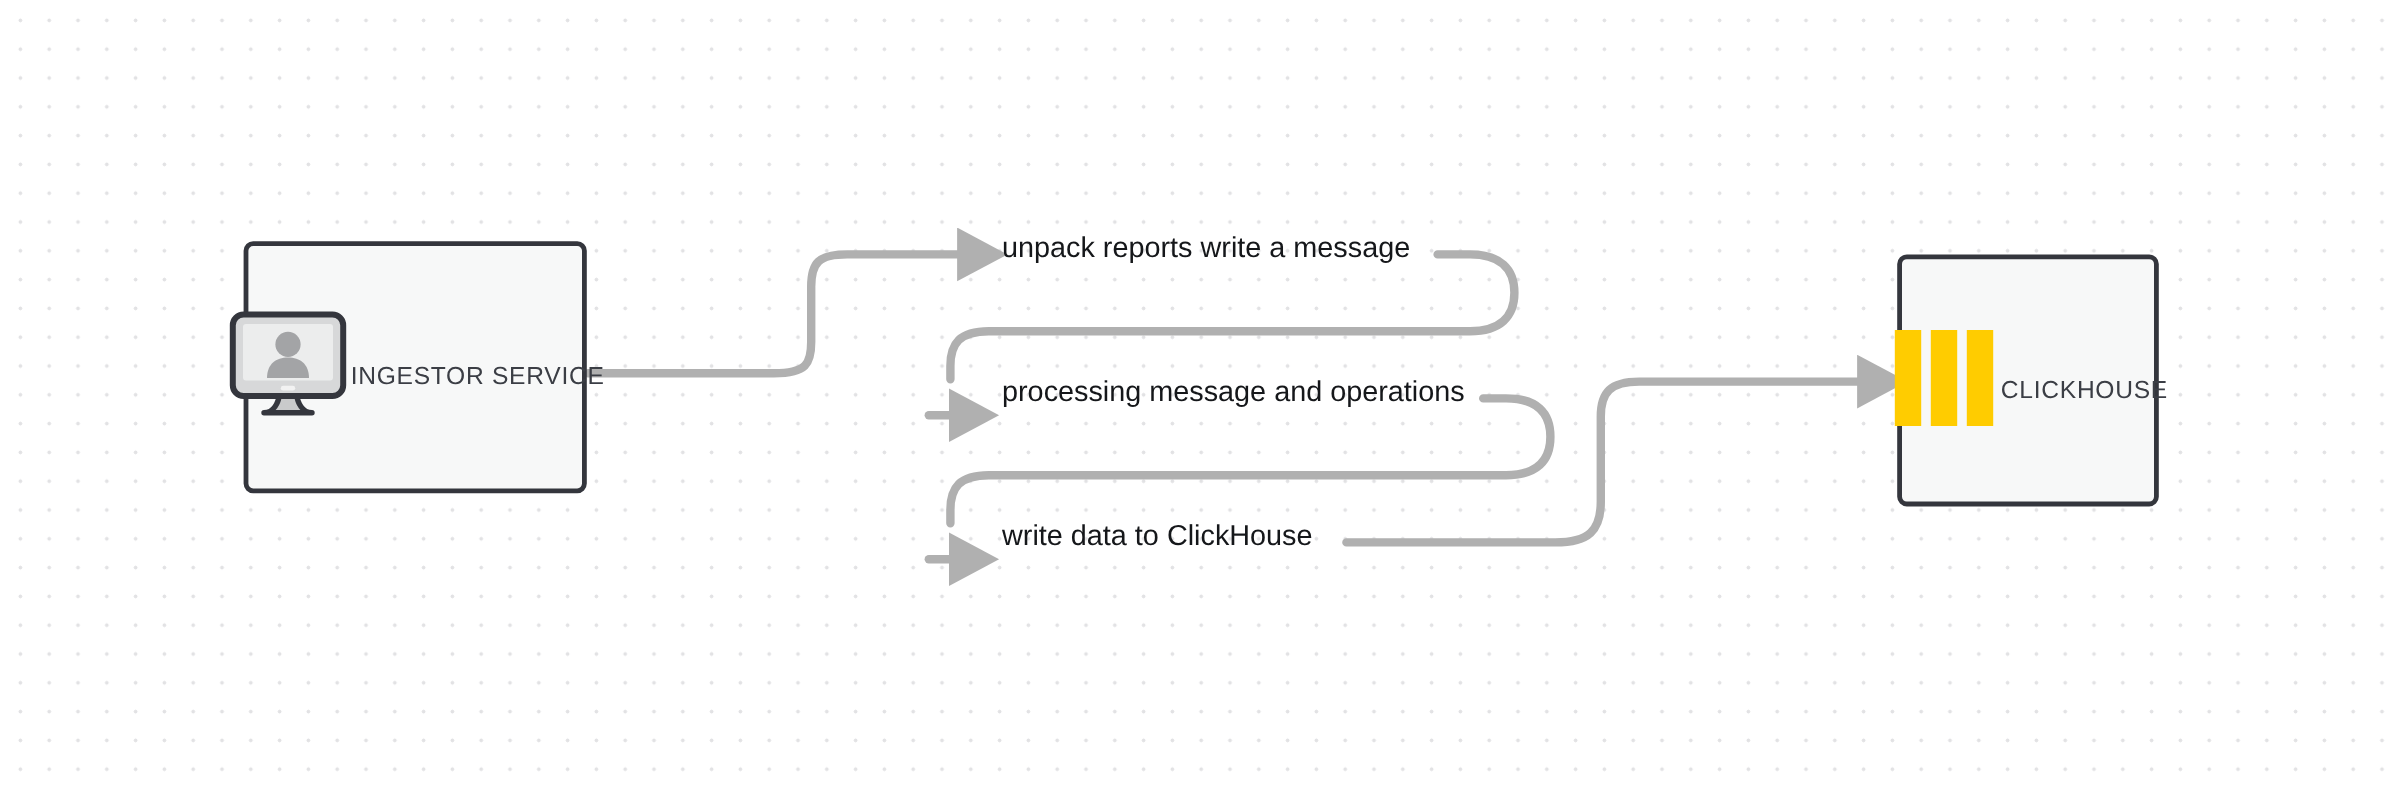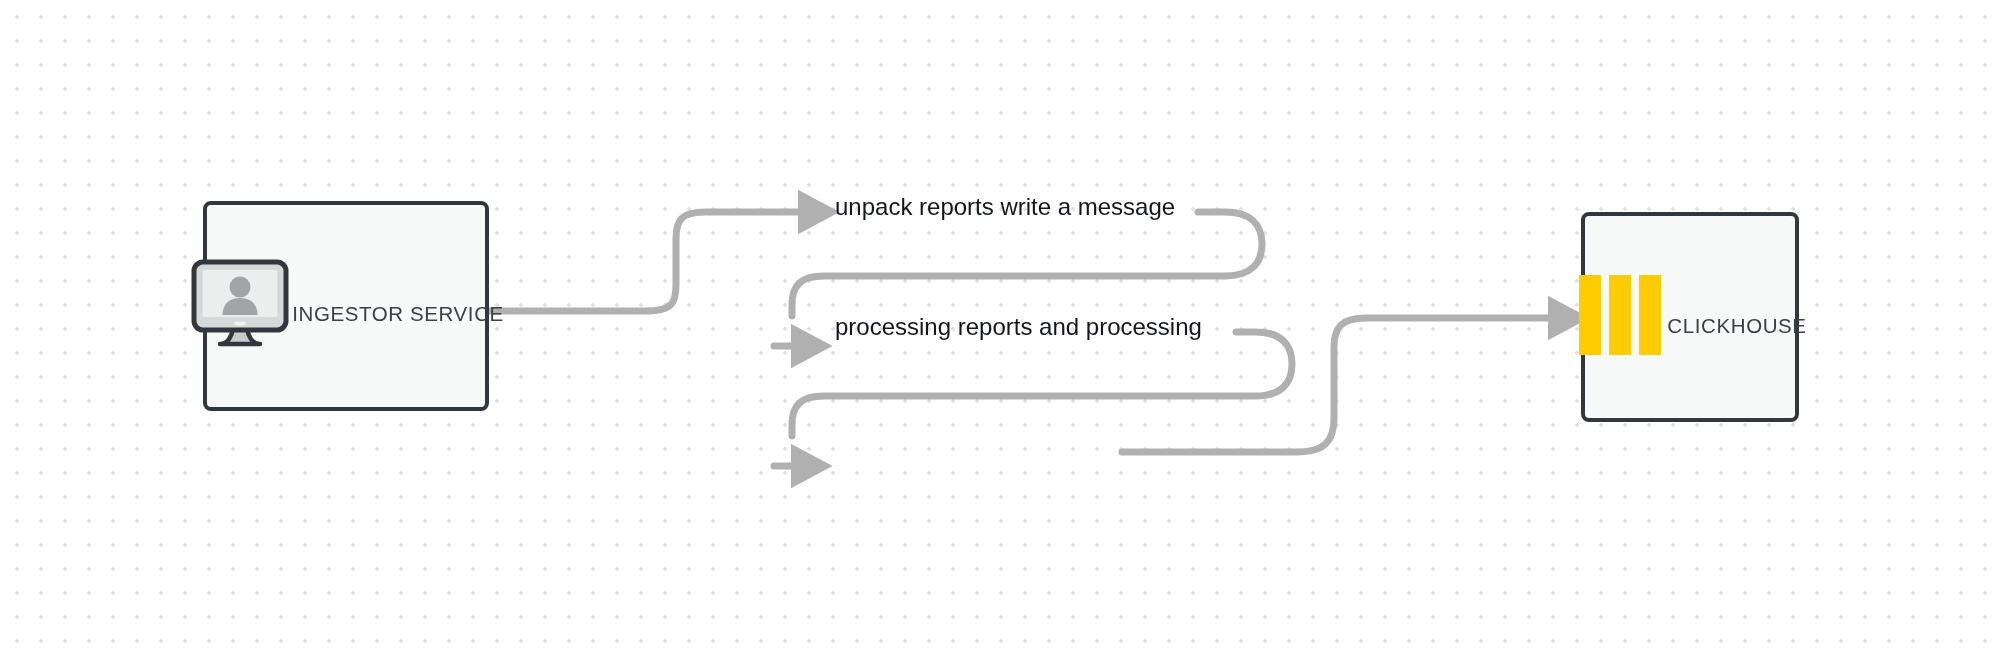--- a/index.html
+++ b/index.html
@@ -116,22 +116,23 @@
     <path d="M 1122 452
              L 1296 452
              C 1324 452 1334 442 1334 418
              L 1334 347
              C 1334 327 1342 318 1366 318
              L 1556 318" fill="none" stroke="#b0b0b0" stroke-width="7" stroke-linecap="round" stroke-linejoin="round" marker-end="url(#arrowhead)"></path>
   </svg>
 
   <div class="edge-label" id="label-0">unpack reports write a message</div>
 
-  <div class="edge-label" id="label-1">processing reports and processing</div>
+  <div class="edge-label" id="label-1">processing message and operations</div>
 
+  <div class="edge-label" id="label-2">write data to ClickHouse</div>
 
   <div class="node" id="node-ingestor">
 
     <span class="node-icon">
       <svg width="104" height="96" viewBox="0 0 104 96" xmlns="http://www.w3.org/2000/svg">
 
         <path d="M32 88 C40 88 44 80 45 72 L59 72 C60 80 64 88 72 88 Z" fill="#c9cacb" stroke="#34363d" stroke-width="4.5" stroke-linejoin="round"></path>
 
         <rect x="6" y="6" width="92" height="68" rx="9" fill="#d7d8d9" stroke="#34363d" stroke-width="5"></rect>
 

